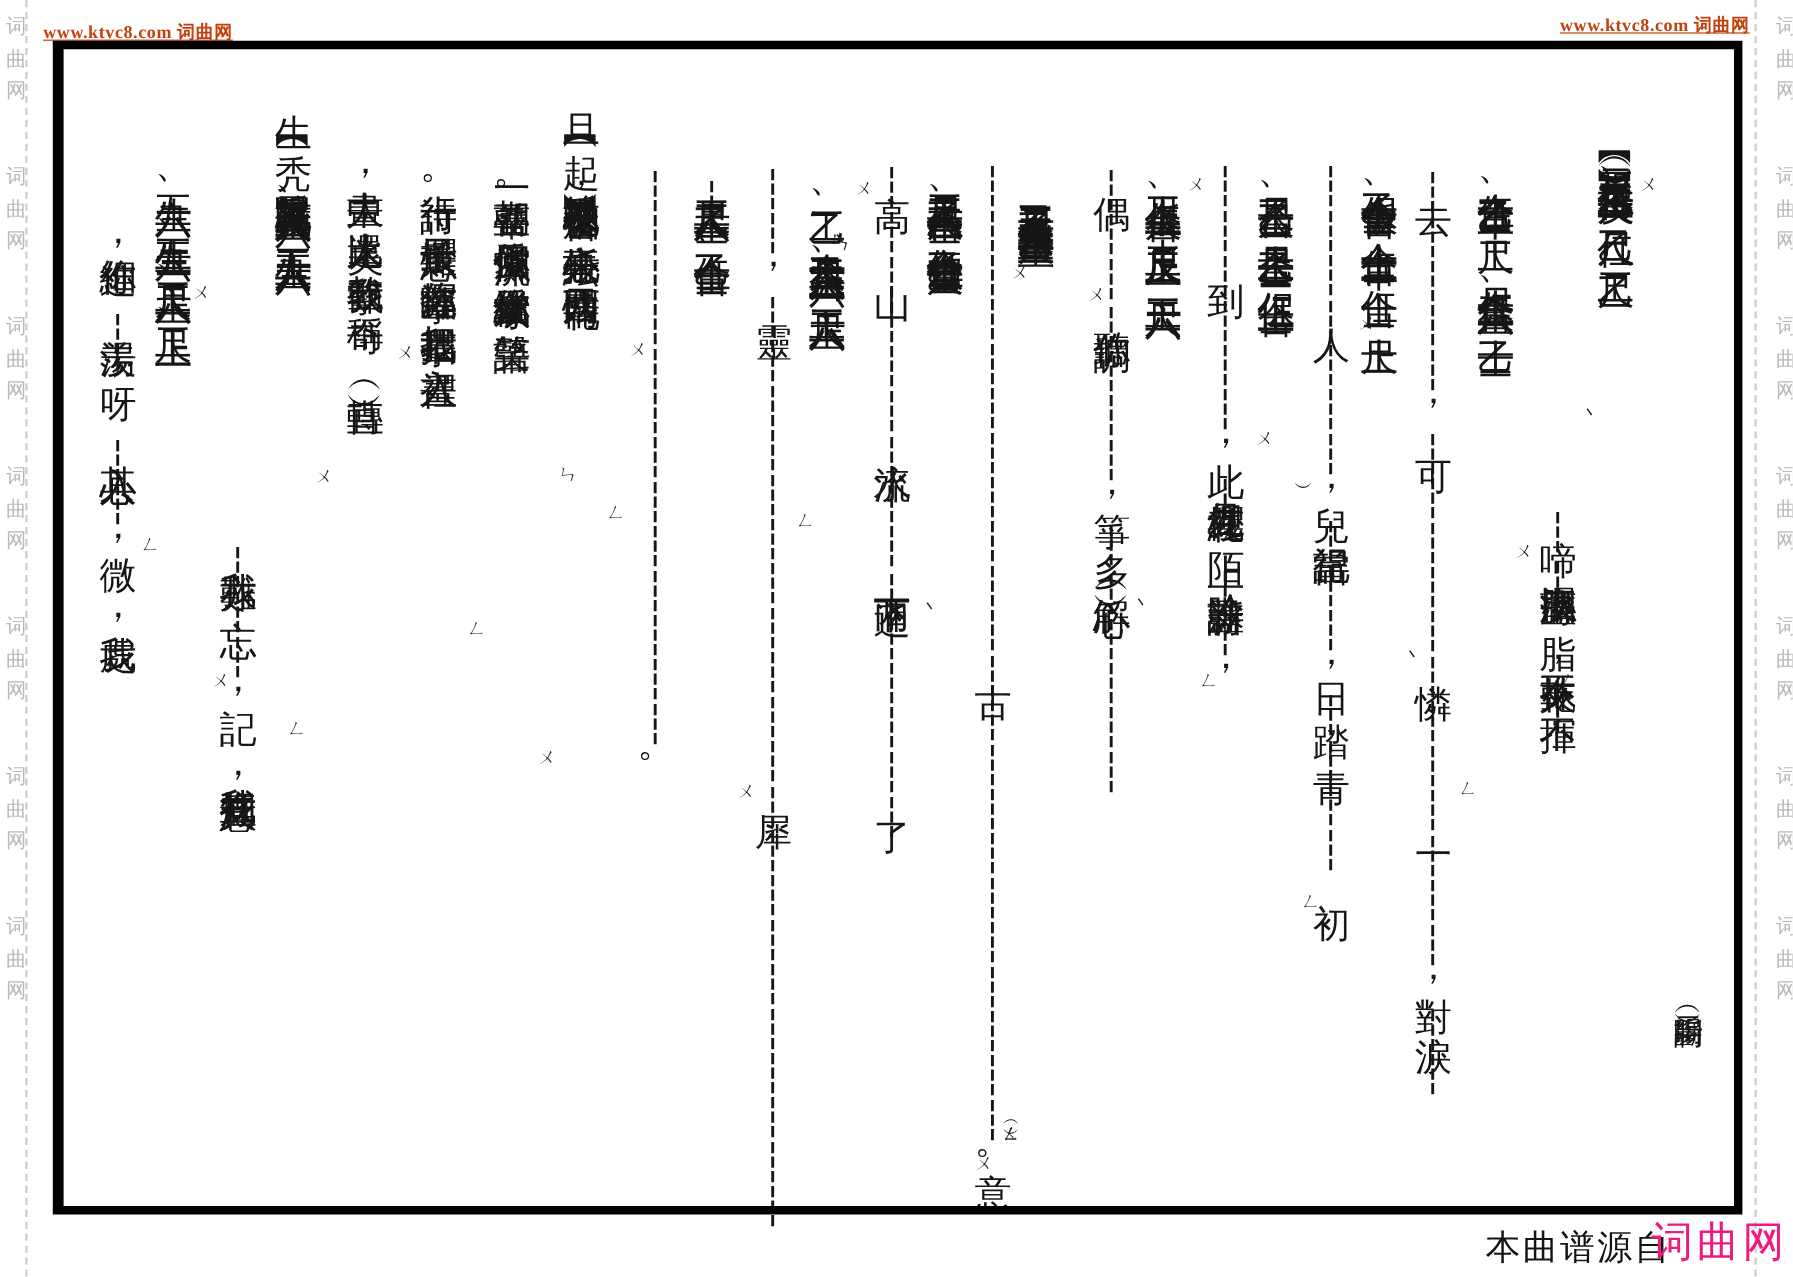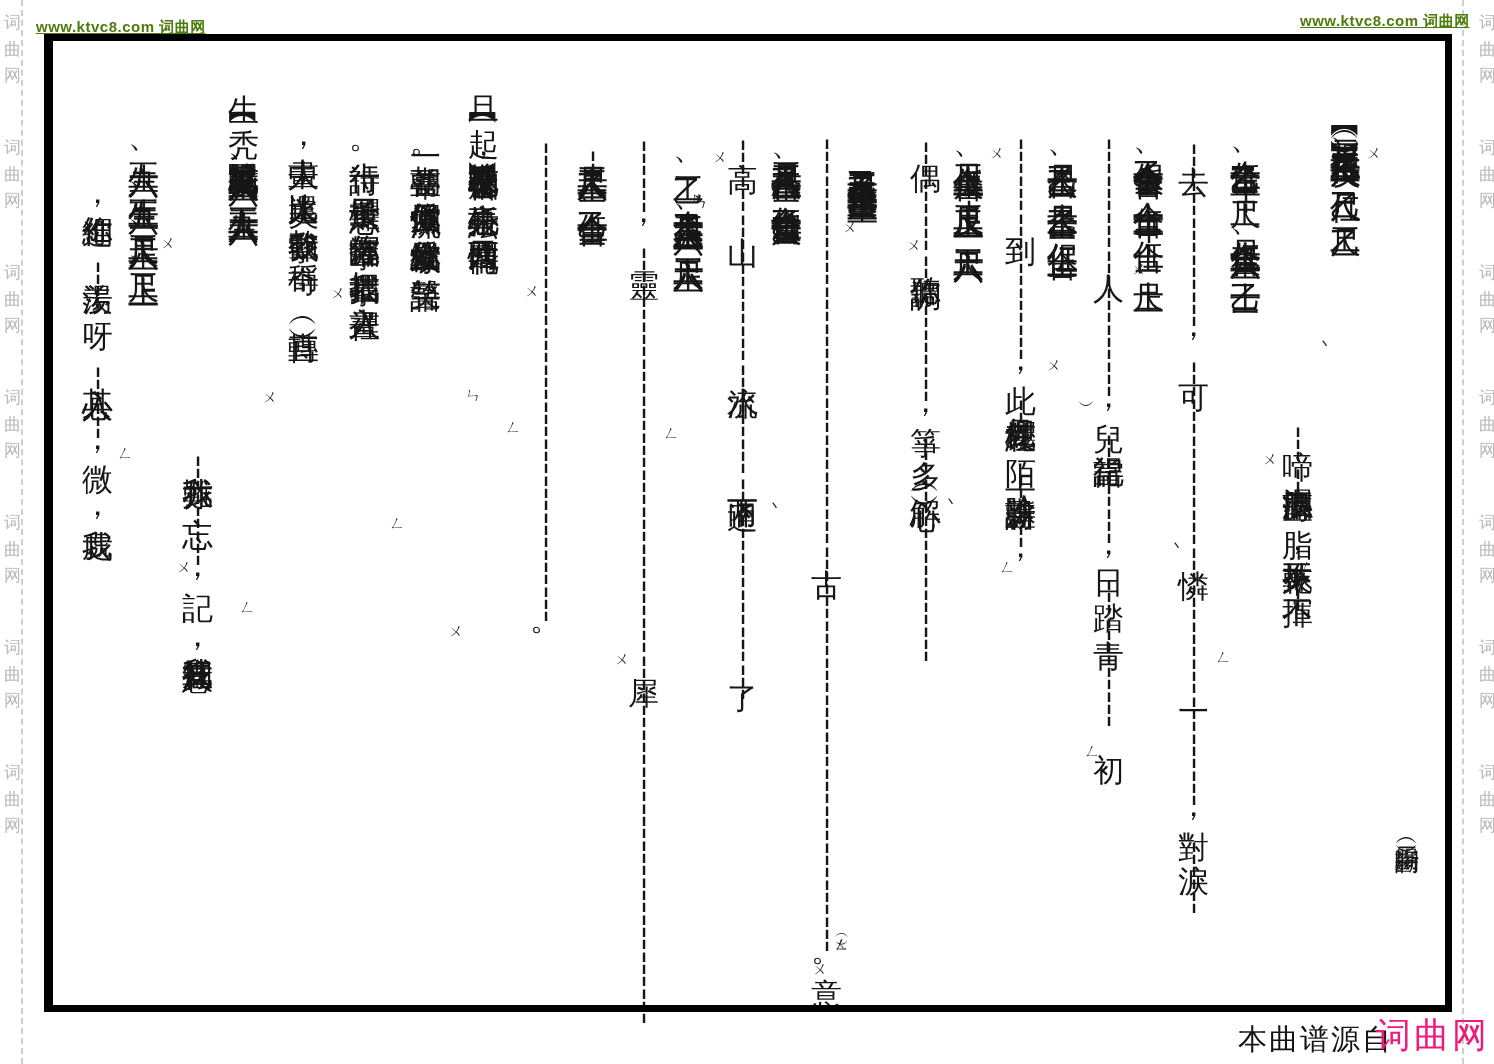--- a/index.html
+++ b/index.html
@@ -34,22 +34,22 @@
   .edge-col{
     position:absolute;top:0;writing-mode:vertical-rl;text-orientation:upright;
     font-size:17px;letter-spacing:27px;color:#b9b9b9;z-index:1;white-space:pre;
   }
   .edge-col.left{left:2px;}
   .edge-col.right{left:1477px;}
   .edge-dash{position:absolute;top:0;height:1064px;width:0;border-left:2px dashed #cfcfcf;z-index:1;}
   .edge-dash.left{left:21px;}
   .edge-dash.right{left:1462px;}
   .wm-top{
-    position:absolute;font-family:Liberation Sans, sans-serif;
-    font-size:15px;font-weight:bold;color:#4d7c0f;text-decoration:underline;
+    position:absolute;font-family:Liberation Serif, serif;
+    font-size:15px;font-weight:bold;color:#c2410c;text-decoration:underline;
     z-index:2;white-space:pre;letter-spacing:0.5px;
   }
   .wm-top.tl{left:36px;top:18px;}
   .wm-top.tr{left:1300px;top:12px;}
   .source{
     position:absolute;top:1020px;left:1238px;font-size:29px;color:#141414;
     letter-spacing:2px;z-index:4;white-space:pre;
   }
   .source-site{
     position:absolute;top:1012px;left:1376px;font-size:35px;font-weight:normal;

